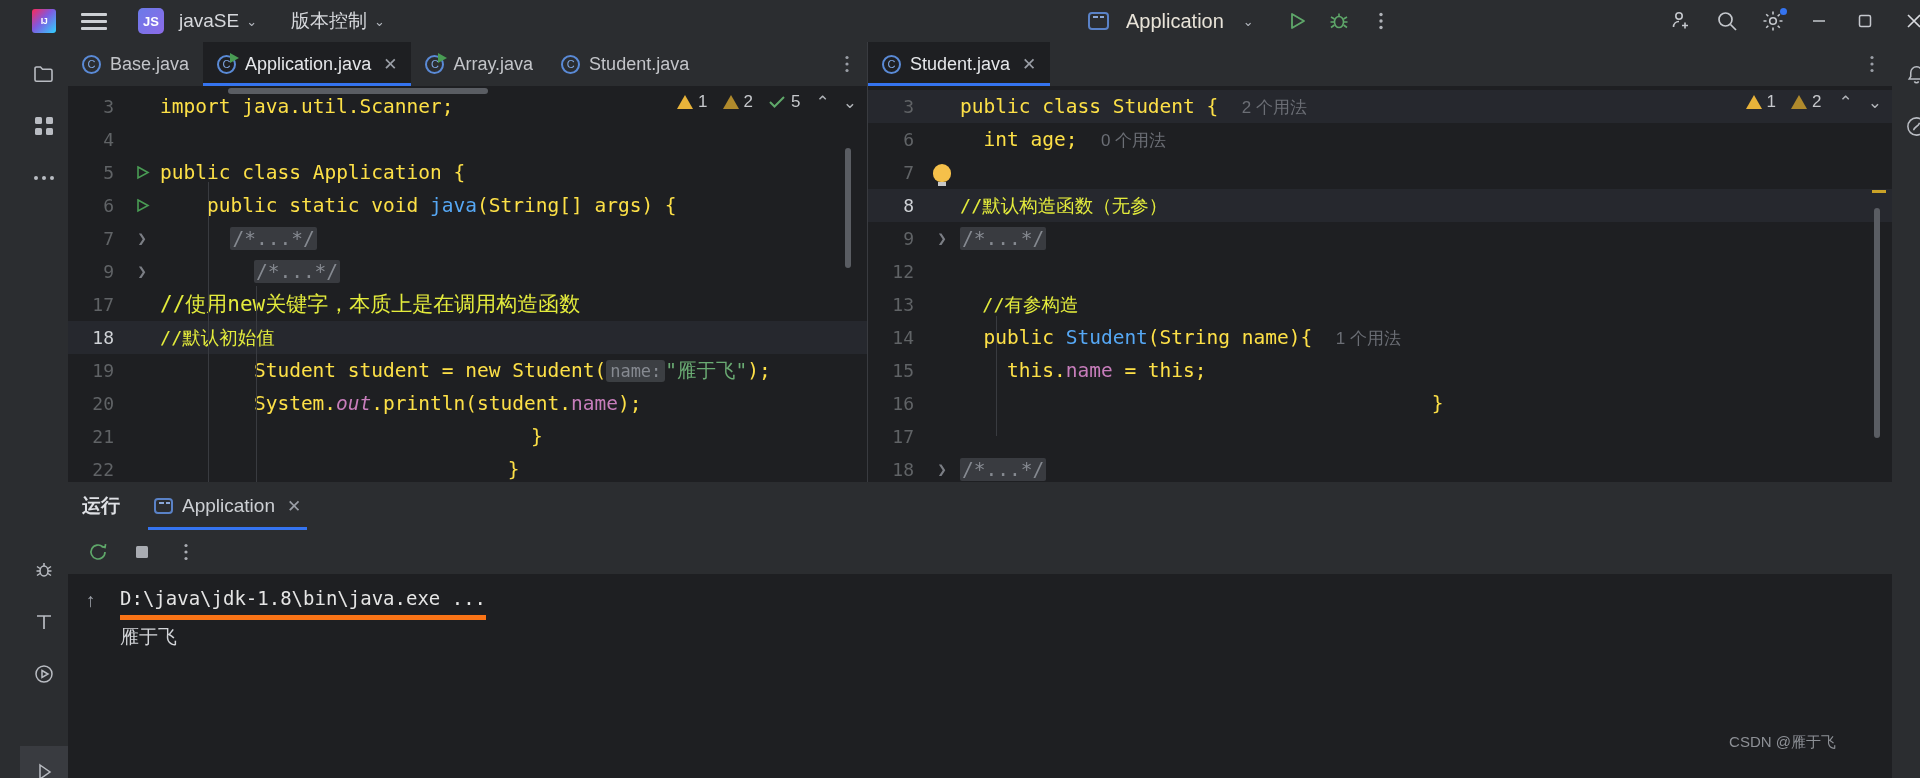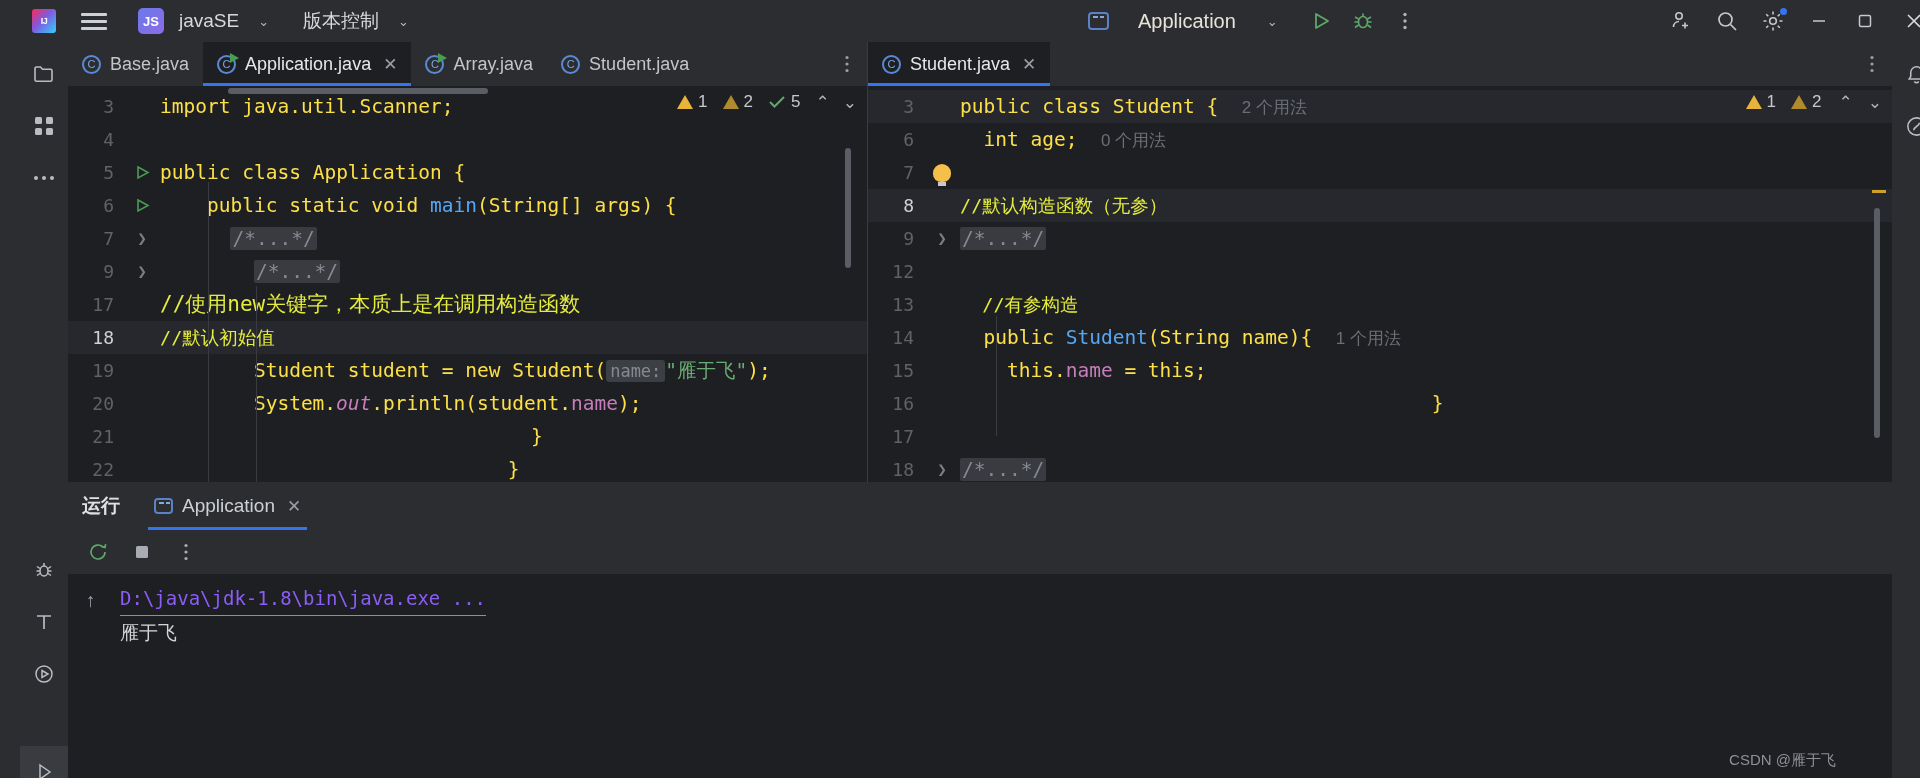--- a/index.html
+++ b/index.html
@@ -27,21 +27,21 @@
   .ij-logo span { color:#fff; font-size:9px; font-weight:bold; letter-spacing:-.5px;}
   .hamburger { width: 44px; height: 42px; display:flex; flex-direction:column;
     align-items:center; justify-content:center; gap:4px; margin-left: 16px; }
   .hamburger i { display:block; width:26px; height:3px; background:#cdd0d4; border-radius:1px;}
   .js-badge {
     width: 26px; height: 26px; border-radius: 5px; margin-left: 22px;
     background: linear-gradient(135deg,#6b7ae8,#8c6be8);
     color: #fff; font-size: 13px; font-weight: 700;
     display: flex; align-items: center; justify-content: center;
   }
-  .tb-item { display:flex; align-items:center; gap:19px; height:30px; padding:0 8px;
+  .tb-item { display:flex; align-items:center; gap:7px; height:30px; padding:0 8px;
     border-radius:5px; font-size:19px; color:#d6d8dc; cursor:default;}
   .tb-item.dd { margin-left:7px; }
   .chev { font-size:13px; color:#b4b8bf; }
   .tb-center { position:absolute; left:1060px; top:0; height:42px; display:flex; align-items:center; gap:0;}
   .runcfg-ico {
     width:21px; height:18px; border:2px solid #5a82c7; border-radius:4px; position:relative;
   }
   .runcfg-ico::before{content:"";position:absolute;left:3px;top:2px;width:5px;height:2px;background:#8aa7d8;}
   .runcfg-ico::after{content:"";position:absolute;left:10px;top:2px;width:4px;height:2px;background:#8aa7d8;}
   .runcfg-name { font-size:20px; color:#e8e3d8; margin-left:10px;}
@@ -112,22 +112,22 @@
   .runtab { display:flex;align-items:center;gap:9px;padding:0 14px;height:48px;
     font-size:19px;color:#cdd0d4; position:relative;}
   .runtab.active::after{content:"";position:absolute;left:8px;right:8px;bottom:0;height:3px;background:#3574f0;}
   .runtoolbar { height:44px; display:flex; align-items:center; gap:8px; padding-left:12px;}
   .rt-btn { width:36px;height:36px;display:flex;align-items:center;justify-content:center;border-radius:5px;}
   .console { position:absolute; left:0; top:92px; right:0; bottom:0; background:#1e1f22; }
   .con-gut { position:absolute; left:0; top:0; width:52px; bottom:0; background:#1e1f22;}
   .con-body{ position:absolute; left:52px; top:0; right:0; bottom:0;
      font-family:"DejaVu Sans Mono", monospace; font-size:19px; line-height:33px; padding-top:8px;}
   .con-line { white-space:pre; }
-  .cmdline { color:#8b5cf6; border-bottom:1px solid #f97316; display:inline-block;}
-  .watermark { position:absolute; right:56px; bottom:8px; font-size:15px; color:#8d9096;
+  .cmdline { color:#e5e5e5; border-bottom:5px solid #f97316; display:inline-block;}
+  .watermark { position:absolute; right:56px; bottom:26px; font-size:15px; color:#8d9096;
     font-family:"Liberation Sans", sans-serif; }
   .updot { position:absolute; width:7px;height:7px;border-radius:50%;background:#db5c5c; }
 </style>
 </head>
 <body>
 
 <div id="app">
 
   <div class="titlebar">
     <div class="tb-left">
@@ -351,21 +351,21 @@
             <span class="code"><span class="kw">public</span> <span class="kw">class</span><span class="txt"> Application </span><span class="txt">{</span></span>
           </div>
 
           <div class="ln">
             <span class="gutter">6</span>
             <span class="gmark">
               <svg width="17" height="17" viewBox="0 0 17 17" fill="none" stroke="#499c54" stroke-width="1.6">
                   <path d="M4 3 L14 8.5 L4 14 Z"></path>
                 </svg>
             </span>
-            <span class="code">    <span class="kw">public static void</span> <span class="fn">main</span><span class="txt">(String[] args) {</span></span>
+            <span class="code">    <span class="kw">public static void</span> <span class="fn">java</span><span class="txt">(String[] args) {</span></span>
           </div>
 
           <div class="ln">
             <span class="gutter">7</span>
             <span class="gmark chevr">❯</span>
             <span class="code">      <span class="fold">/*...*/</span></span>
           </div>
 
           <div class="ln">
             <span class="gutter">9</span>

